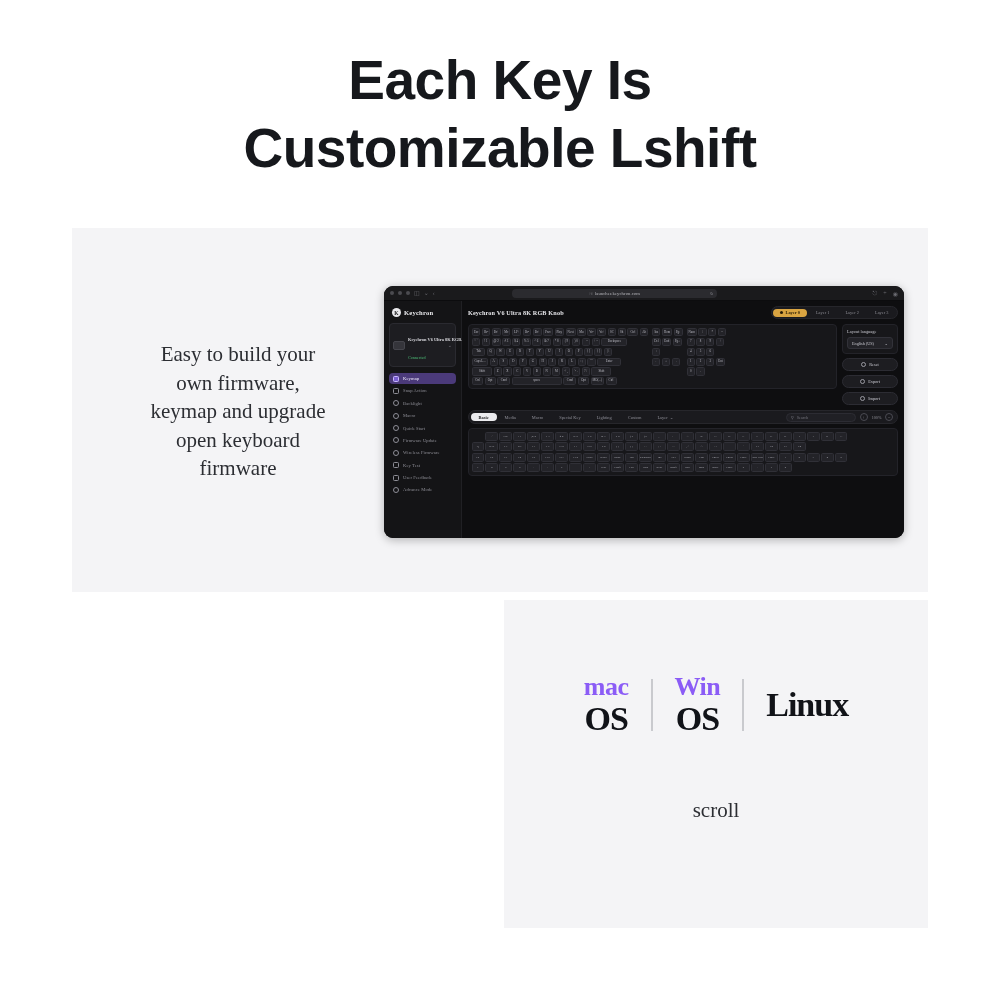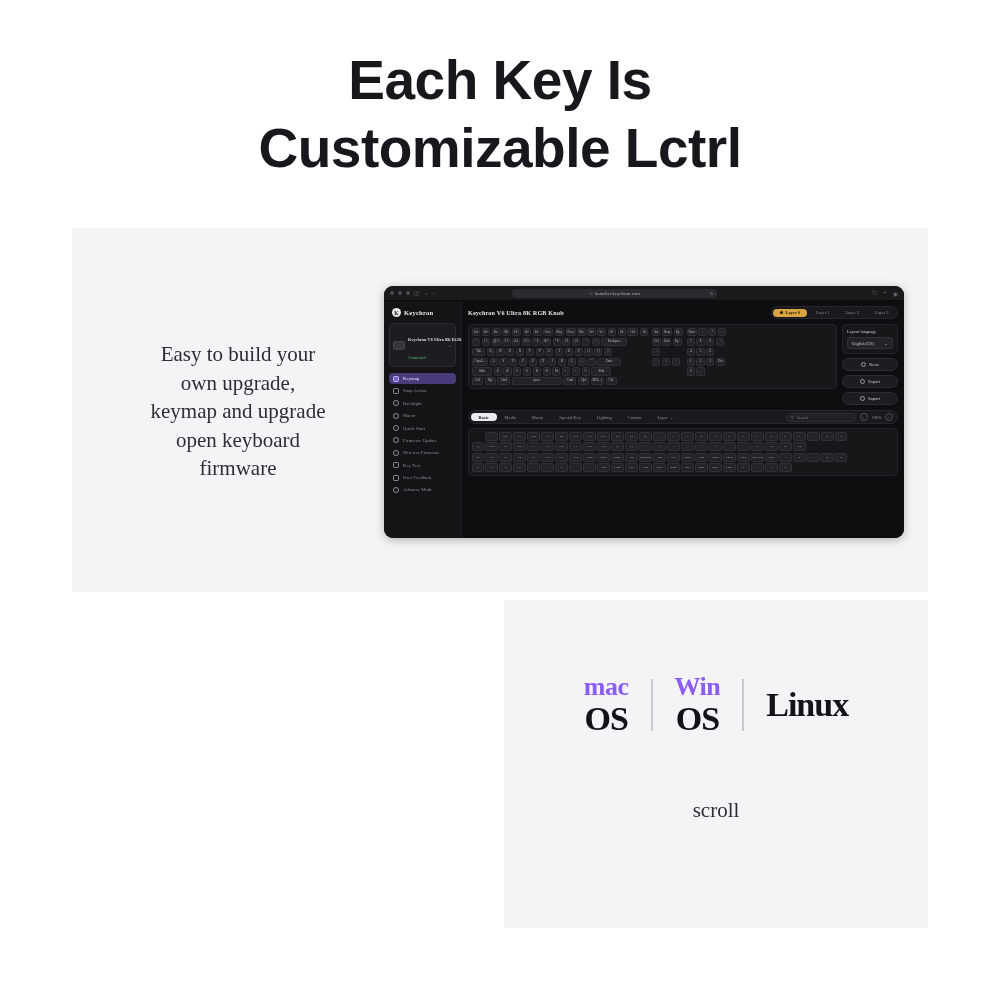--- a/index.html
+++ b/index.html
@@ -209,28 +209,28 @@
   .os-single { font-size:34px; font-weight:700; color:#111318; letter-spacing:-1px; }
   .os-div { width:2px; height:52px; background:#c9cace; }
 </style>
 </head>
 <body>
 
 <div class="page">
 
   <h1 class="headline">
     <span>Each Key Is</span>
-    <span class="l2">Customizable Lctrl</span>
+    <span class="l2">Customizable Lshift</span>
   </h1>
 
   <div class="card" id="card-main">
 
     <div class="main-copy">
       <div>Easy to build your</div>
-      <div>own upgrade,</div>
+      <div>own firmware,</div>
       <div>keymap and upgrade</div>
       <div>open keyboard</div>
       <div>firmware</div>
     </div>
 
     <div class="app-window">
 
       <div class="titlebar">
         <div class="tb-left">
           <span class="tb-dot"></span>

